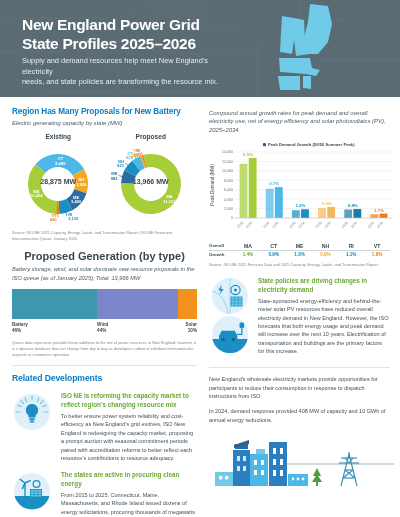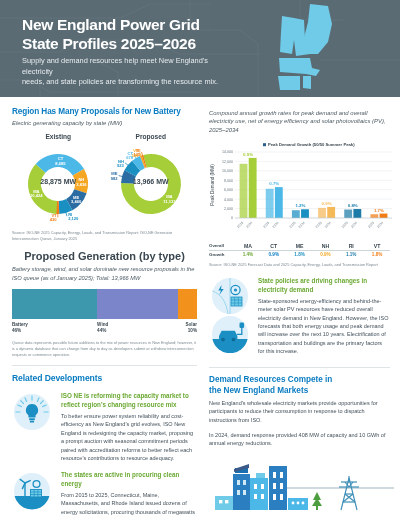--- a/index.html
+++ b/index.html
@@ -452,22 +452,20 @@
           </svg>
         </div>
         <div class="item-body">
           <div class="item-h">State policies are driving changes in electricity demand</div>
           <div class="item-p">State-sponsored energy-efficiency and behind-the-meter solar PV resources have reduced overall electricity demand in New England. However, the ISO forecasts that both energy usage and peak demand will increase over the next 10 years. Electrification of transportation and buildings are the primary factors for this increase.</div>
         </div>
       </div>
 
       <div class="rule" style="margin-top:10px;"></div>
 
-      <div class="rb-title">Demand Resources Compete in
-the New England Markets</div>
       <div class="rb-p">New England's wholesale electricity markets provide opportunities for participants to reduce their consumption in response to dispatch instructions from ISO.</div>
       <div class="rb-p" style="margin-top:6px;">In 2024, demand response provided 408 MW of capacity and 10 GWh of annual energy reductions.</div>
 
       <div class="city">
         <svg width="185" height="62" viewBox="0 0 185 62">
           <line x1="62" y1="32" x2="185" y2="32" stroke="#9fb6c2" stroke-width="1.2"></line>
           <rect x="6" y="40" width="24" height="14" fill="#6fcbe8"></rect>
           <rect x="10" y="44" width="3.4" height="3.4" fill="#ffffff"></rect>
           <rect x="16" y="44" width="3.4" height="3.4" fill="#ffffff"></rect>
           <rect x="24" y="18" width="17" height="36" fill="#2b7fc0"></rect>

